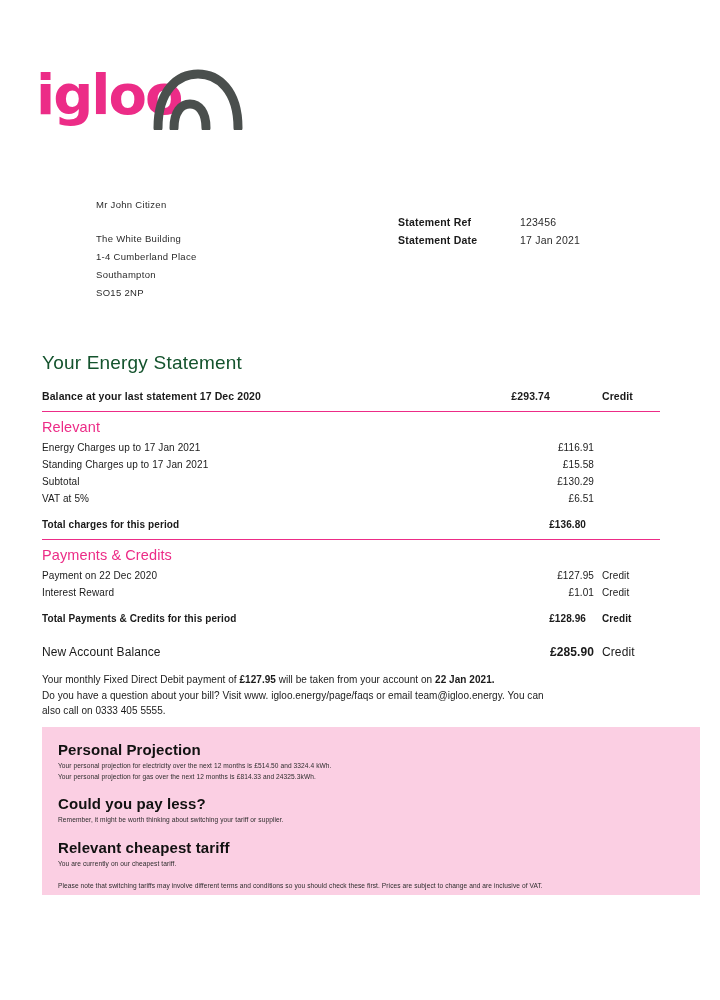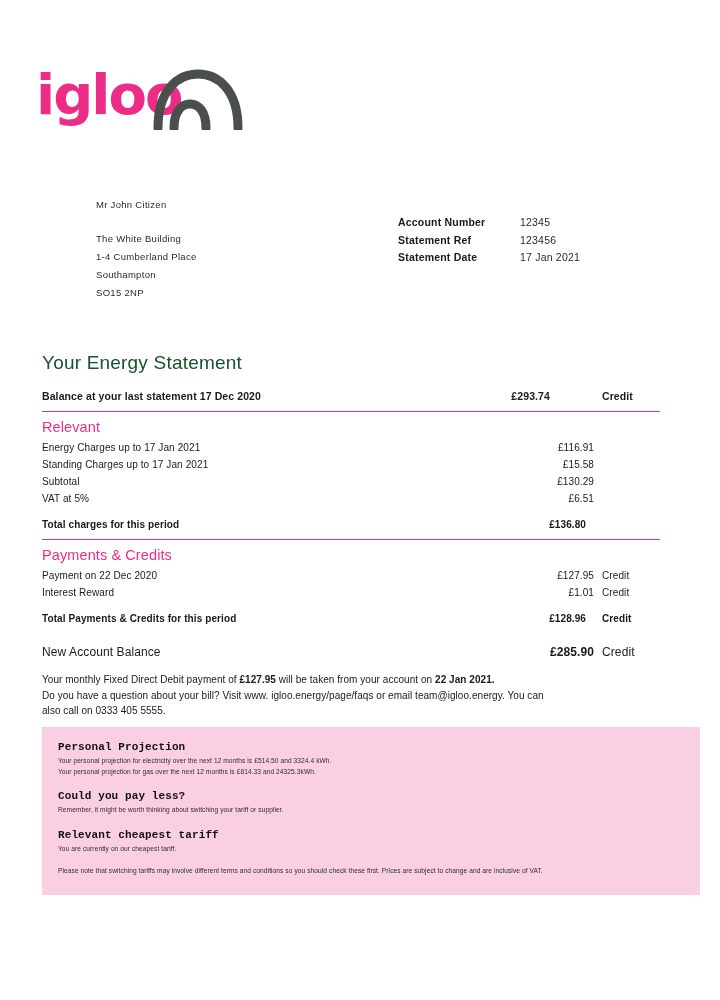--- a/index.html
+++ b/index.html
@@ -151,26 +151,25 @@
     position: absolute;
     left: 42px;
     top: 727px;
     width: 658px;
     height: 168px;
     background: #fbcfe3;
     box-sizing: border-box;
     padding: 14px 16px 10px 16px;
   }
   .pb-h {
-    font-size: 11px;
+    font-size: 15px;
     font-weight: 700;
     color: #111111;
     margin: 0 0 3px 0;
     letter-spacing: 0.1px;
-    font-family: Liberation Mono, monospace;
   }
   .pb-h.spaced { margin-top: 13px; }
   .pb-p {
     font-size: 6.6px;
     line-height: 10.5px;
     color: #2d2d2d;
     margin: 0;
     letter-spacing: 0.08px;
   }
   .pb-p.note { margin-top: 12px; }
@@ -191,24 +190,20 @@
   <div class="addr">
     <div class="name">Mr John  Citizen</div>
     <div>The White Building</div>
     <div>1-4 Cumberland  Place</div>
     <div>Southampton</div>
     <div>SO15  2NP</div>
   </div>
 
   <div class="acct">
     <div class="acct-row">
-      <div class="acct-label">Account Number</div>
-      <div class="acct-value">12345</div>
-    </div>
-    <div class="acct-row">
       <div class="acct-label">Statement Ref</div>
       <div class="acct-value">123456</div>
     </div>
     <div class="acct-row">
       <div class="acct-label">Statement Date</div>
       <div class="acct-value">17 Jan 2021</div>
     </div>
   </div>
 
   <div class="statement">

